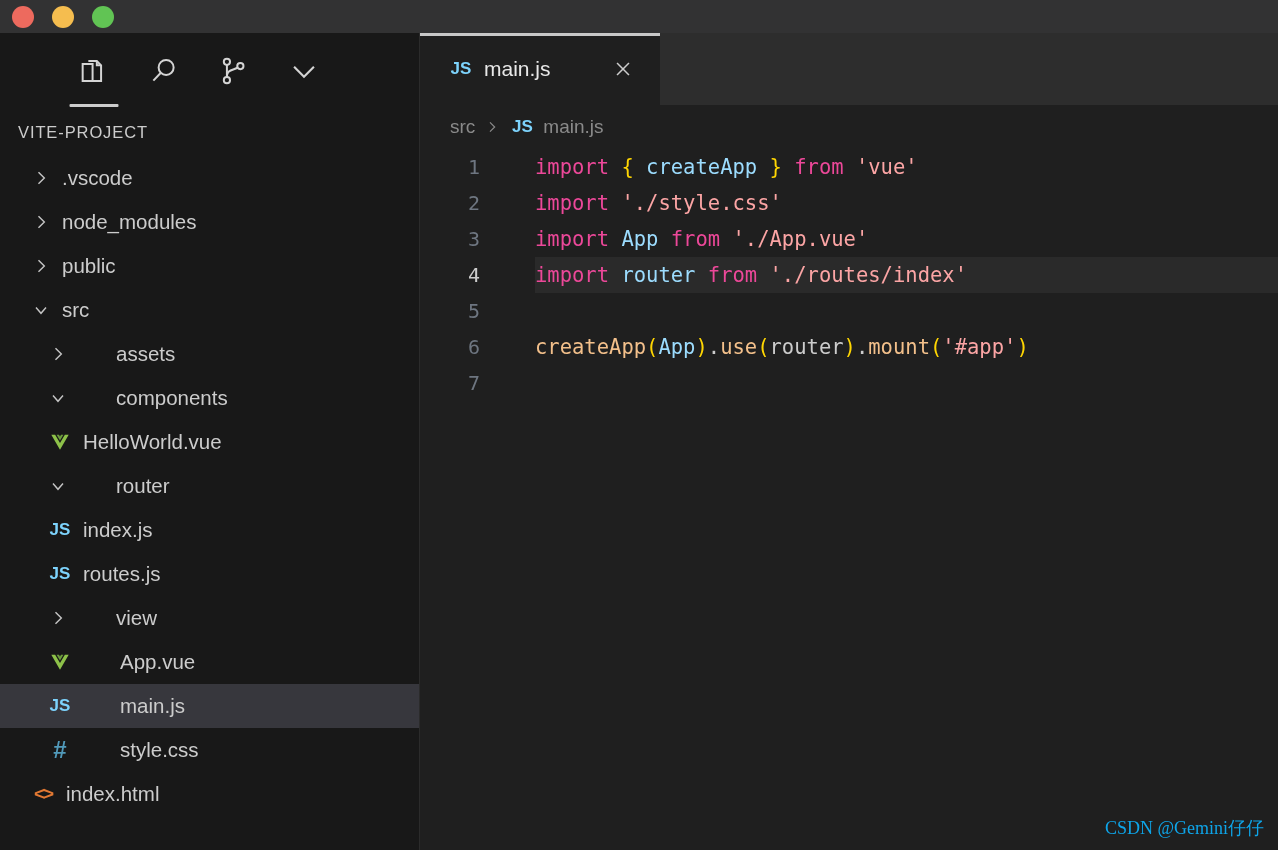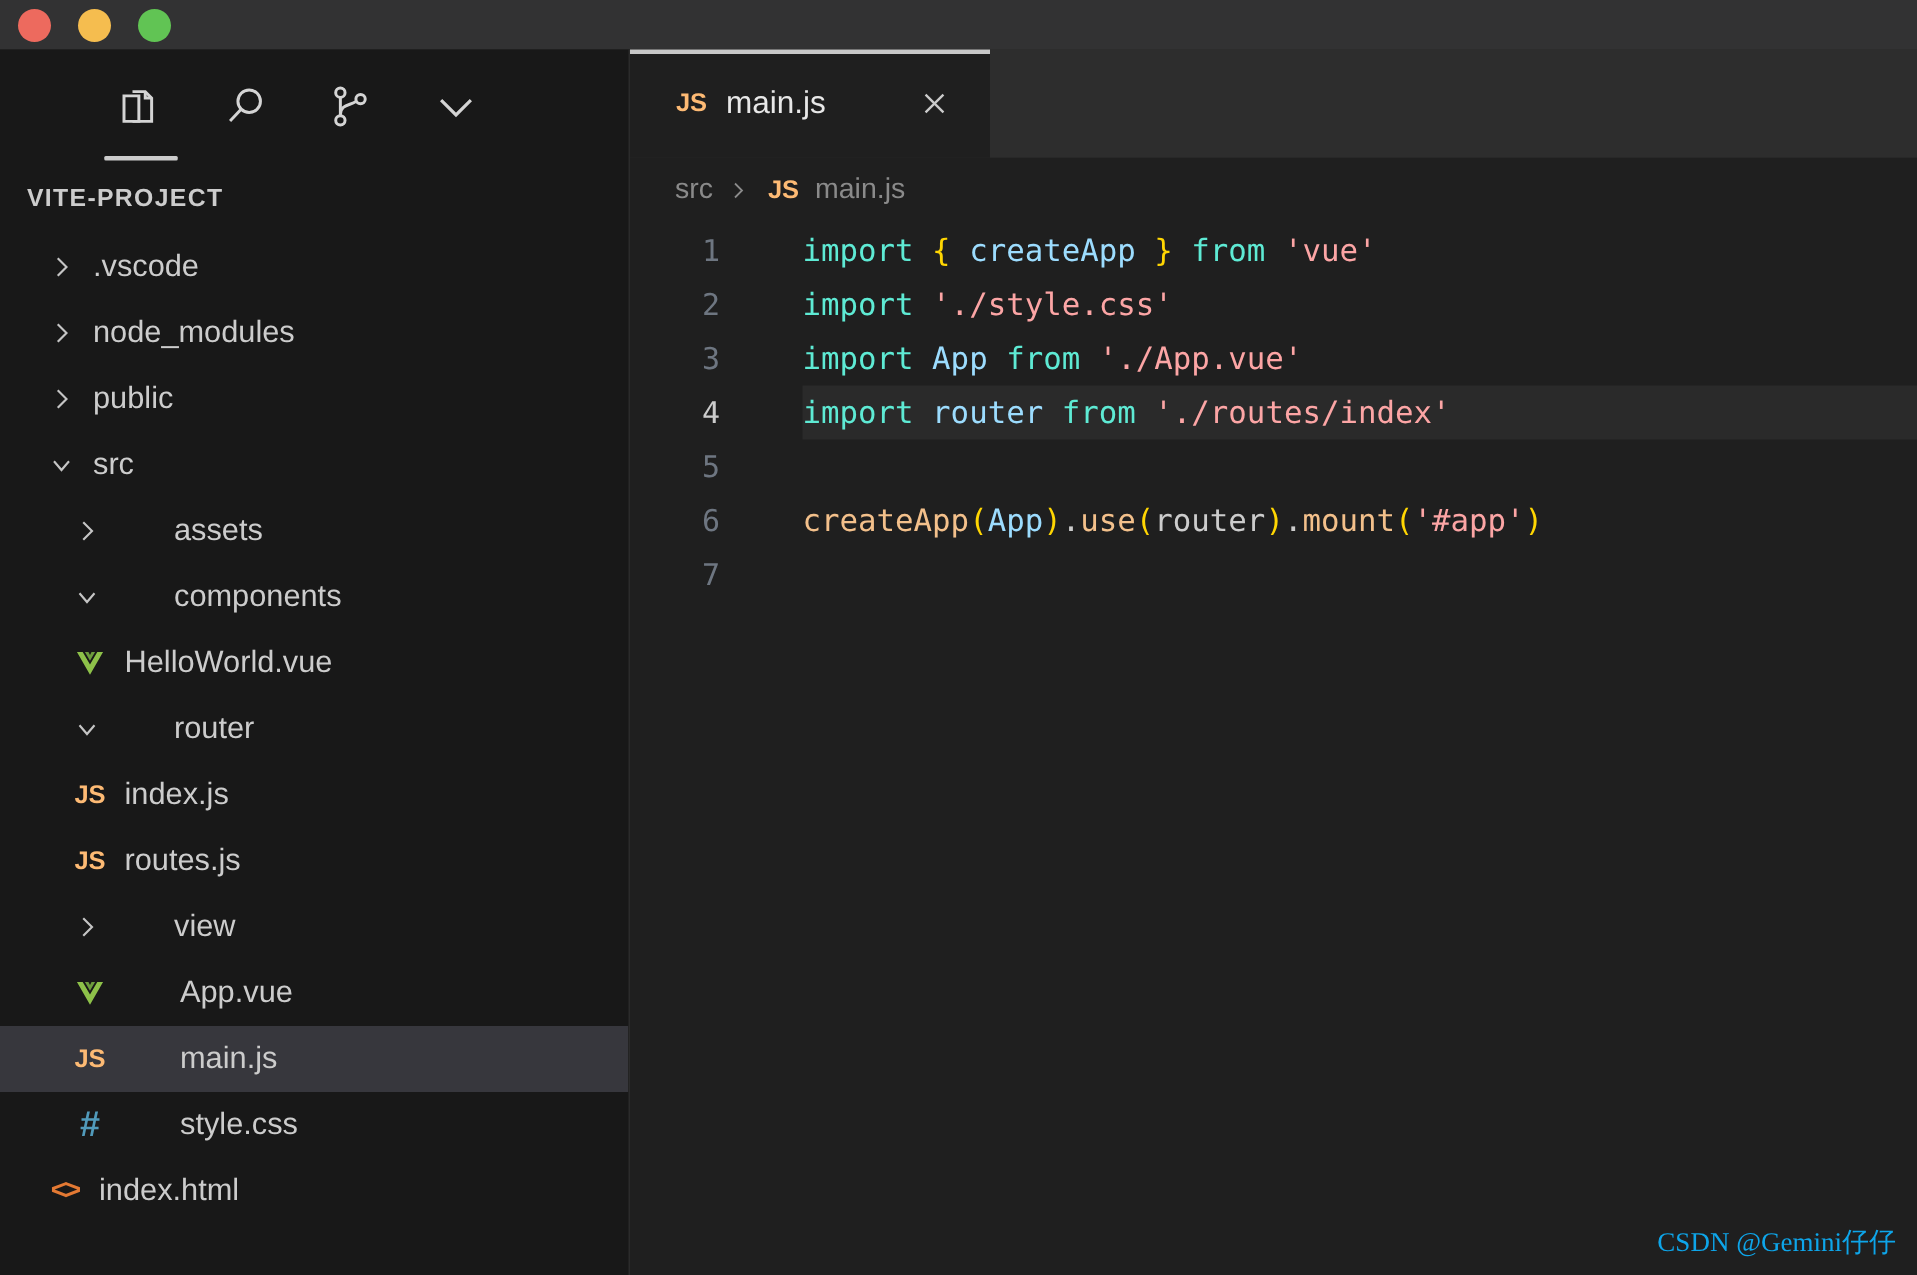--- a/index.html
+++ b/index.html
@@ -38,39 +38,39 @@
   .act-icon {
     width:36px; height:36px; display:flex; align-items:center; justify-content:center;
     position:relative; color:#D4D4D4;
   }
   .act-icon svg { display:block; }
   .act-icon.active::after {
     content:""; position:absolute; bottom:-18px; left:50%; transform:translateX(-50%);
     width:49px; height:3px; background:#CCCCCC; border-radius:1px;
   }
   .sb-title {
-    font-size:16.5px; font-weight:bold; letter-spacing:0.9px;
+    font-size:16.5px; font-weight:normal; letter-spacing:0.9px;
     color:#CCCCCC; padding:14px 0 12px 18px; flex:0 0 auto;
   }
   .tree { flex:1 1 auto; overflow:hidden; padding-top:2px; }
   .row {
     height:44px; display:flex; align-items:center; width:100%;
     font-size:20.5px; color:#CCCCCC; white-space:nowrap;
   }
   .row.selected { background:#37373D; }
   .chev {
     width:22px; height:22px; flex:0 0 22px; display:flex;
     align-items:center; justify-content:center; color:#C5C5C5;
   }
   .chev svg { display:block; }
   .ficon {
     width:26px; flex:0 0 26px; display:flex; align-items:center; justify-content:center;
     font-size:16px; font-weight:bold; font-family:"Liberation Sans", sans-serif;
   }
-  .ficon.js  { color:#fdba74; font-size:17px; }
+  .ficon.js  { color:#7dd3fc; font-size:17px; }
   .ficon.css { color:#519ABA; font-size:24px; font-weight:bold; }
   .ficon.html{ color:#E37933; font-size:19px; font-weight:bold; letter-spacing:-2px; }
   .ficon svg { display:block; }
   .rlabel { margin-left:10px; }
 
   
   .ind0 { padding-left:30px; }
   .ind1 { padding-left:47px;gap:37px; }
   .ind2 { padding-left:47px; }
 
@@ -109,21 +109,21 @@
   .lnum {
     width:60px; flex:0 0 60px; text-align:right; color:#6E7681;
     padding-right:0; font-size:20px; margin-left:0;
   }
   .cline.current .lnum { color:#CCCCCC; }
   .codetext {
     flex:1 1 auto; padding-left:0; margin-left:55px; white-space:pre;
     height:36px; line-height:36px;
   }
   
-  .t-kw   { color:#5eead4; }
+  .t-kw   { color:#ec4899; }
   .t-var  { color:#9CDCFE; }
   .t-str  { color:#fca5a5; }
   .t-brace{ color:#FFD602; }
   .t-fn   { color:#F3C08B; }
   .t-punc { color:#CCCCCC; }
   .t-paren{ color:#FFD602; }
 
   .watermark {
     position:absolute; right:14px; bottom:10px;
     font-size:18px; color:#0ea5e9; font-family:Liberation Serif, serif;

